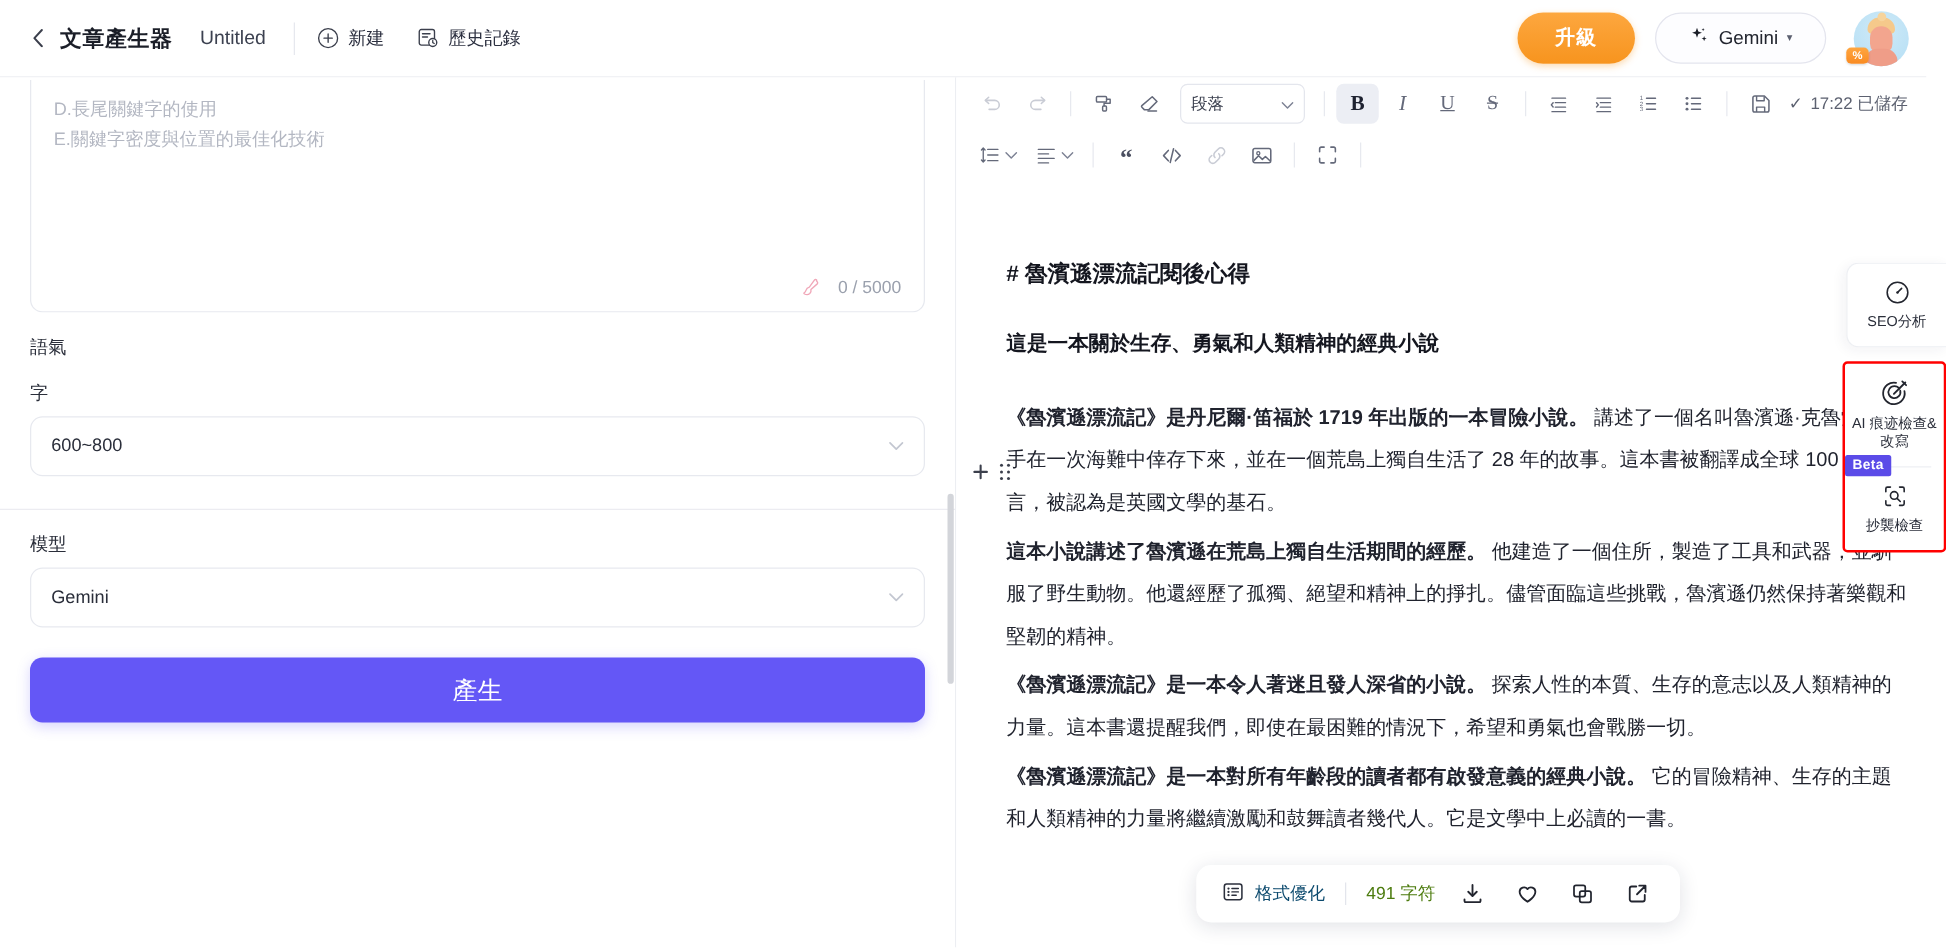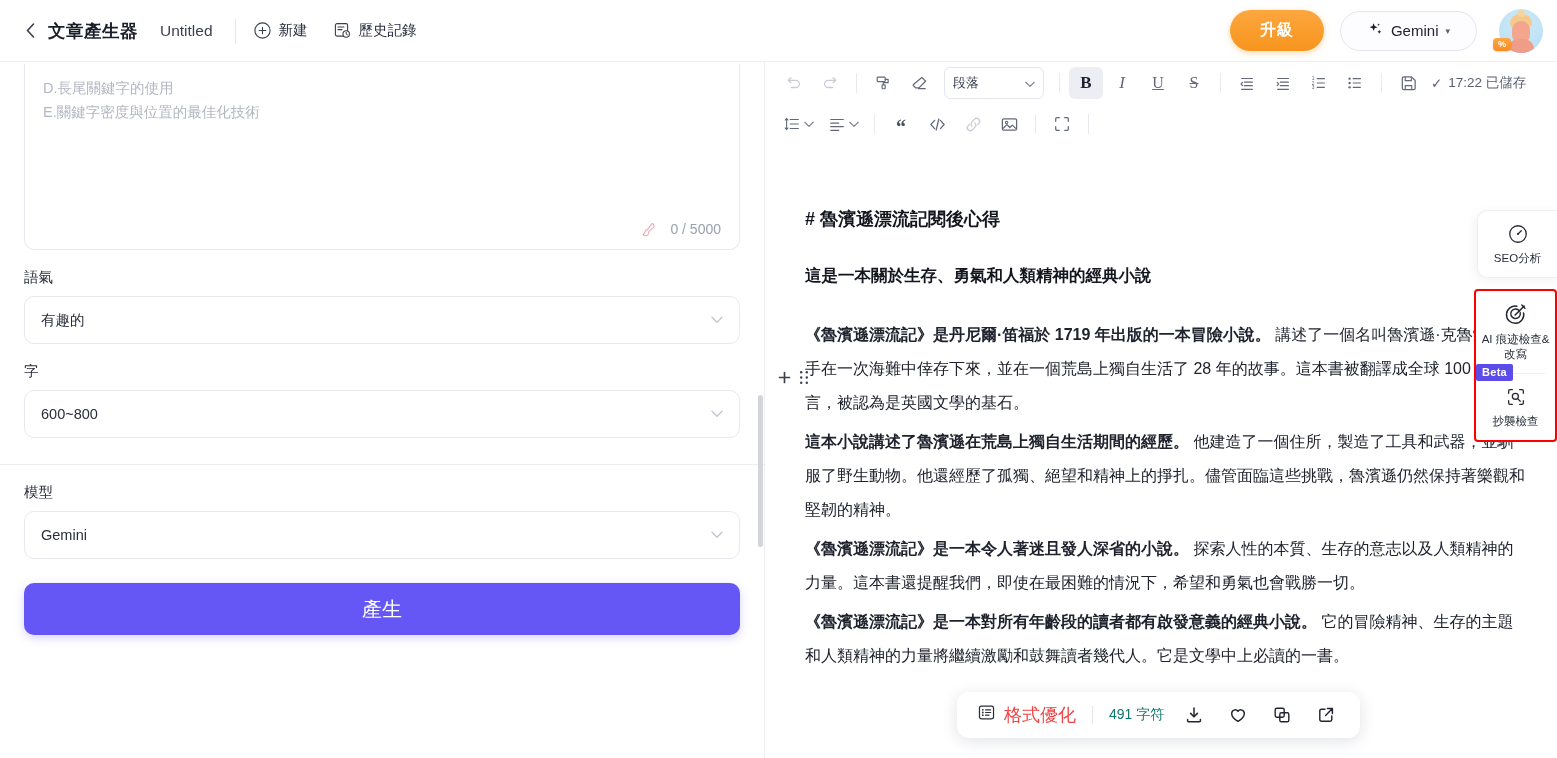--- a/index.html
+++ b/index.html
@@ -9,21 +9,21 @@
     width: 1557px; height: 758px;
     overflow: hidden;
     background: #ffffff;
     font-family: "Liberation Sans", "DejaVu Sans", sans-serif;
     color: #1f2330;
   }
   .app { position: relative; width: 1557px; height: 758px; }
 
   
   .topbar {
-    position: absolute; top: 0; left: 0; right: 0; height: 62px;
+    position: absolute; top: 0; left: 0; right: 16px; height: 62px;
     background: #fff;
     border-bottom: 1px solid #edeef2;
     display: flex; align-items: center;
     padding: 0 14px 0 22px;
   }
   .back-chev {
     width: 16px; height: 16px; margin-right: 10px;
     display: flex; align-items: center; justify-content: center;
     color: #3b3f4c; cursor: pointer;
   }
@@ -187,23 +187,23 @@
     padding: 1px 6px; border-radius: 2px; letter-spacing: .3px;
   }
 
   
   .floatbar {
     position: absolute; left: 957px; bottom: 20px;
     height: 46px; background: #fff; border-radius: 12px;
     box-shadow: 0 3px 16px rgba(25,30,60,.13);
     display: flex; align-items: center; padding: 0 20px; gap: 16px;
   }
-  .fb-item { display: flex; align-items: center; gap: 8px; font-size: 18px; color: #ef4444; cursor: pointer; white-space: nowrap; }
+  .fb-item { display: flex; align-items: center; gap: 8px; font-size: 14px; color: #0c4a6e; cursor: pointer; white-space: nowrap; }
   .fb-div { width: 1px; height: 18px; background: #e3e5ec; }
-  .fb-count { font-size: 14px; color: #0f766e; white-space: nowrap; }
+  .fb-count { font-size: 14px; color: #4d7c0f; white-space: nowrap; }
   .fb-ico { width: 28px; height: 28px; display: flex; align-items: center; justify-content: center; color: #22252f; cursor: pointer; }
 </style>
 </head>
 <body>
 
 <div class="app">
 
   <div class="topbar">
     <div class="back-chev">
       <svg width="9" height="15" viewBox="0 0 9 15" fill="none">
@@ -275,28 +275,20 @@
           <svg width="18" height="18" viewBox="0 0 20 20" fill="none">
               <path d="M14.8 3.3c-.6-.6-1.5-.5-2 .2L8.3 9.6c-1.5.3-2.6 1.4-3 2.9-.3 1.1-.9 1.8-1.6 2.2-.3.2-.3.6 0 .8 1.4.9 3.5 1.2 5-.2 1-1 1.3-2.3 1-3.5l5.4-4.8c.7-.6.8-1.5.2-2.1l-.5-.6z" stroke="#f0a7b8" stroke-width="1.2" stroke-linejoin="round"></path>
             </svg>
         </span>
         <span class="counter">0 / 5000</span>
       </div>
     </div>
 
     <div class="field">
       <div class="field-label">語氣</div>
-      <div class="select">
-        <span>有趣的</span>
-        <span class="chev">
-          <svg width="12" height="8" viewBox="0 0 12 8" fill="none">
-              <path d="M1 1.3L6 6.3L11 1.3" stroke="#c3c7d1" stroke-width="1.4" stroke-linecap="round" stroke-linejoin="round"></path>
-            </svg>
-        </span>
-      </div>
     </div>
 
     <div class="field">
       <div class="field-label">字</div>
       <div class="select">
         <span>600~800</span>
         <span class="chev">
           <svg width="12" height="8" viewBox="0 0 12 8" fill="none">
               <path d="M1 1.3L6 6.3L11 1.3" stroke="#c3c7d1" stroke-width="1.4" stroke-linecap="round" stroke-linejoin="round"></path>
             </svg>

